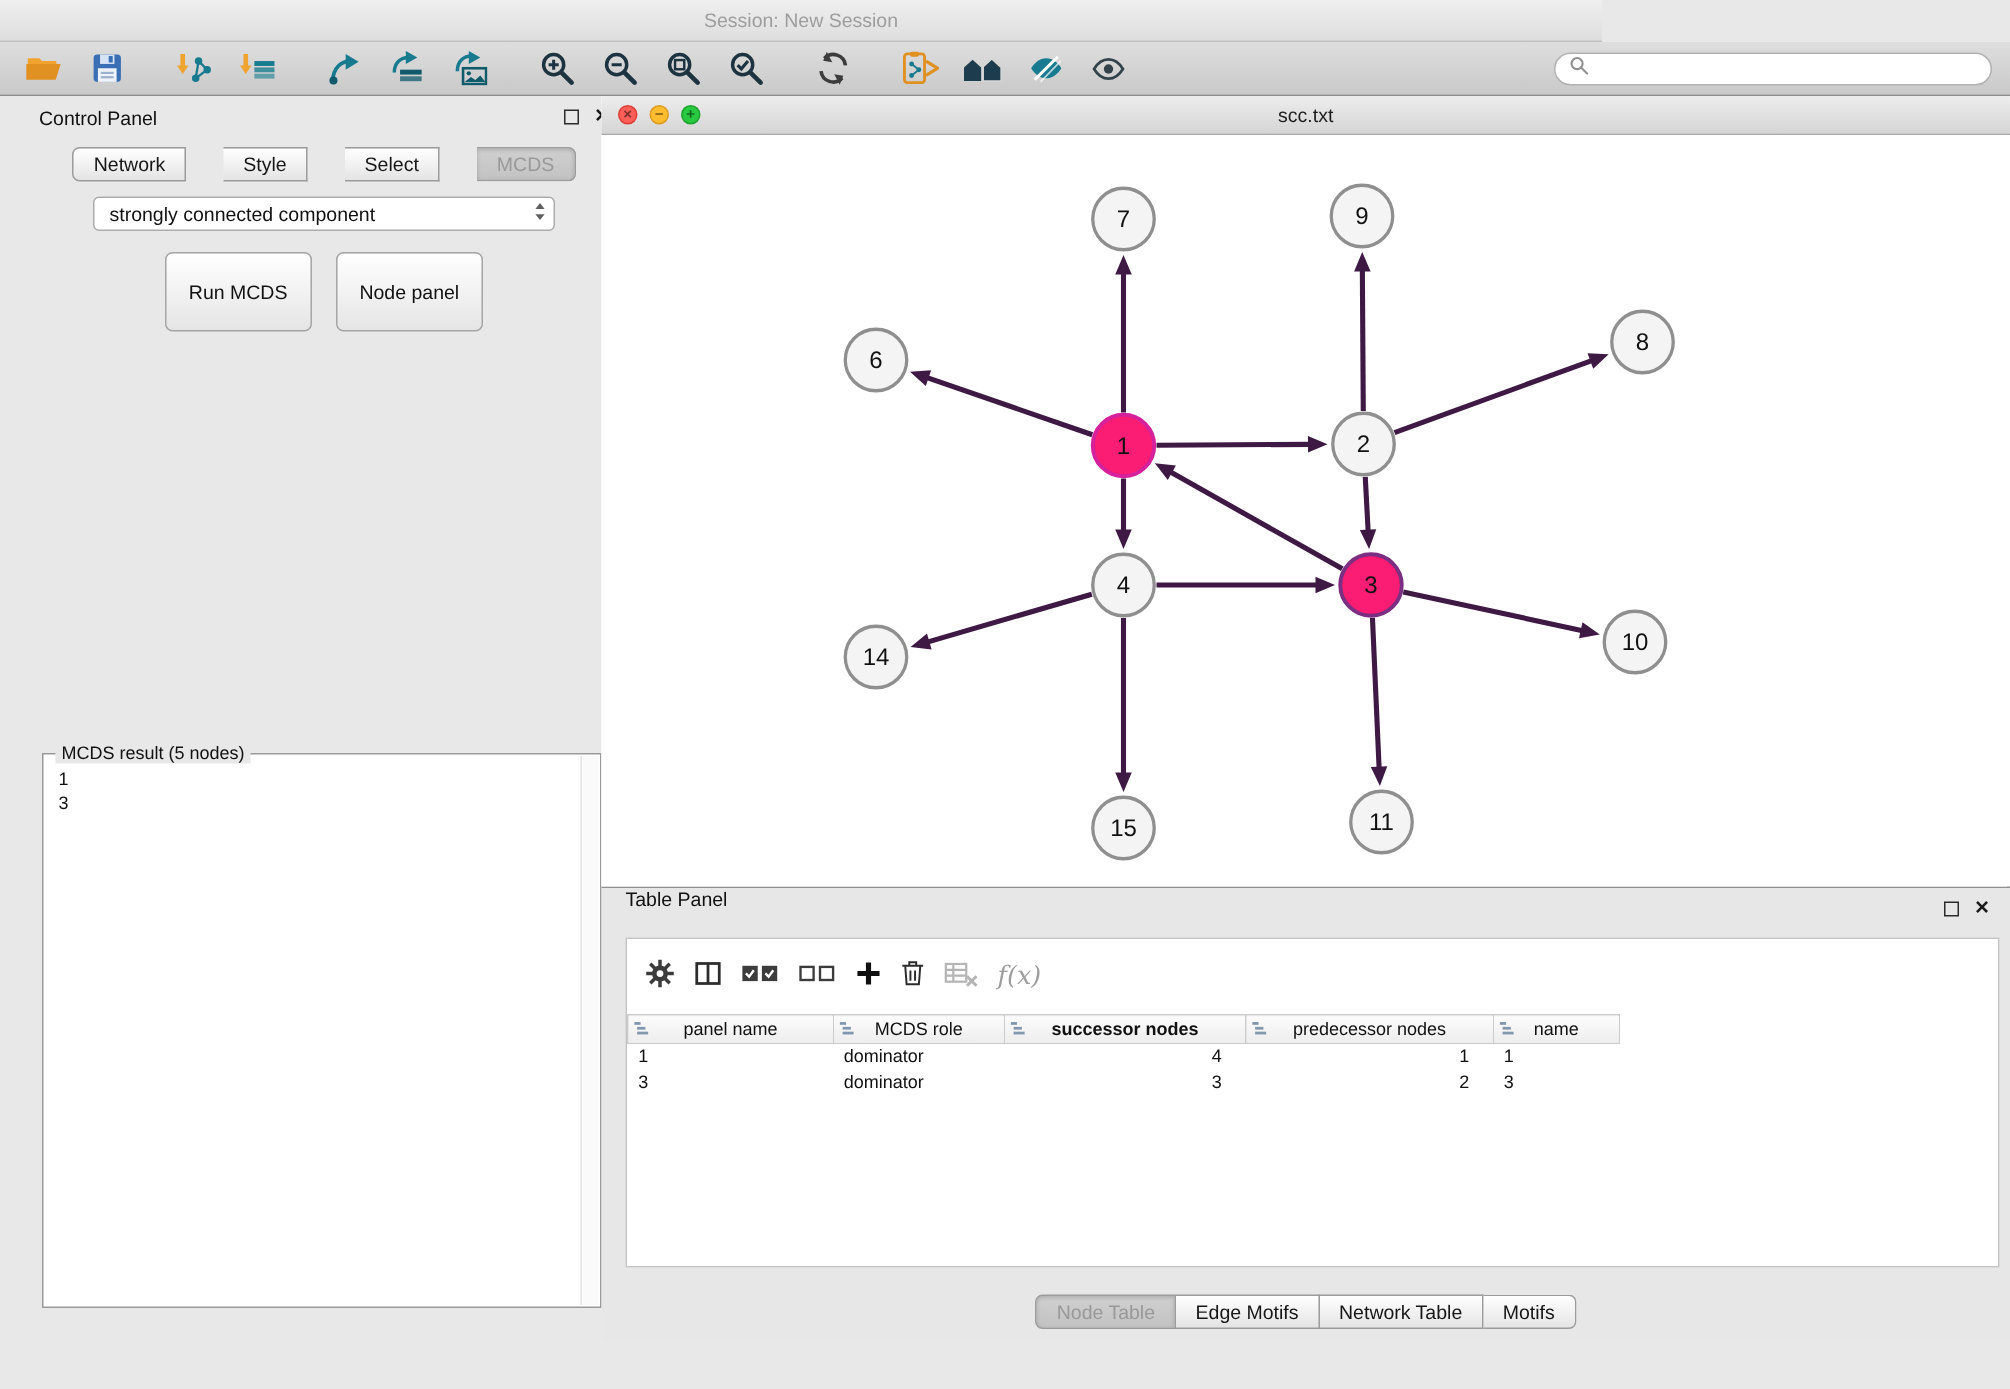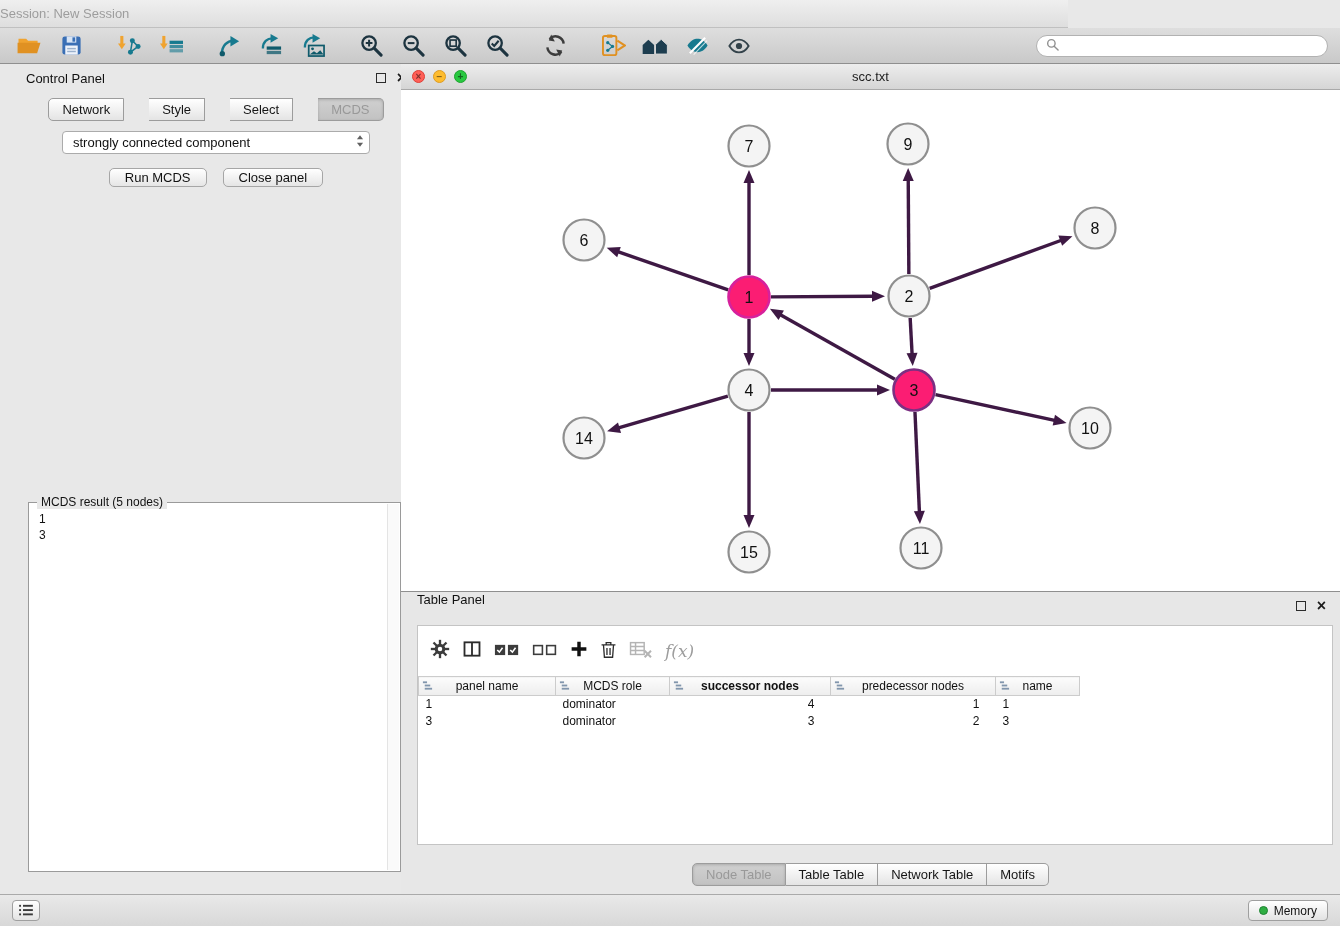--- a/index.html
+++ b/index.html
@@ -3,21 +3,21 @@
 <meta charset="utf-8">
 <style>
   * { box-sizing: border-box; margin: 0; padding: 0; }
   body { margin:0; background:#666; font-family:"Liberation Sans",sans-serif; }
   .app { position:relative; width:1340px; height:926px; background:#e8e8e8; overflow:hidden;
          font-family:"Liberation Sans",sans-serif; user-select:none; }
 
   
   .titlebar { position:absolute; left:0; top:0; width:1068px; height:28px;
     background:linear-gradient(#efefef,#dedede); border-bottom:1px solid #c0c0c0;
-    text-align:left; line-height:28px; font-size:13px; color:#9d9d9d; }
+    text-align:center; line-height:28px; font-size:13px; color:#9d9d9d; }
 
   
   .toolbar { position:absolute; left:0; top:28px; width:1340px; height:36px;
     background:linear-gradient(#dedede,#c9c9c9); border-bottom:1px solid #8f8f8f;
     display:flex; align-items:center; padding:0 12px; }
   .tb-group { display:flex; gap:8px; margin-right:24px; align-items:center; }
   .tb-btn { width:34px; height:30px; display:flex; align-items:center; justify-content:center; cursor:default; }
   .tb-btn svg { display:block; }
   .search-box { margin-left:auto; width:292px; height:22px; background:#fff; border:1px solid #b2b2b2;
     border-radius:12px; display:flex; align-items:center; padding:0 9px; gap:6px; }
@@ -38,21 +38,21 @@
   .seg:first-child { border-left:1px solid #9c9c9c; border-radius:5px 0 0 5px; }
   .seg:last-child { border-radius:0 5px 5px 0; }
   .seg.active { background:linear-gradient(#d0d0d0,#c2c2c2); color:#999; box-shadow:inset 0 1px 3px rgba(0,0,0,.18); }
 
   .cp-content { text-align:center; }
   .opt-label { margin-top:26px; font-size:13px; color:#111; }
   .cp-select { width:308px; height:23px; margin:10px auto 0; background:#fff; border:1px solid #ababab;
     border-radius:4px; display:flex; align-items:center; padding:0 5px 0 10px; font-size:13px; color:#111; }
   .cp-select .updown { margin-left:auto; }
   .cp-buttons { margin-top:14px; display:flex; justify-content:center; gap:16px; }
-  .aqua-btn { font-size:13px; color:#111; padding:1px 15px; border:1px solid #a6a6a6; border-radius:5px;
+  .aqua-btn { font-size:13px; color:#111; padding:18px 15px; border:1px solid #a6a6a6; border-radius:5px;
     background:linear-gradient(#ffffff,#e5e5e5); cursor:default; font-family:"Liberation Sans",sans-serif; }
 
   .result-box { position:absolute; left:12px; right:15px; top:438px; height:370px;
     background:#fff; border:1px solid #9a9a9a; }
   .result-legend { position:absolute; top:-8px; left:8px; background:#e8e8e8; padding:0 4px; font-size:12px; color:#111; }
   .result-lines { padding:8px 10px; font-size:12px; line-height:16px; text-align:left; color:#111; }
   .result-box::after { content:""; position:absolute; top:1px; right:1px; bottom:1px; width:11px;
     background:#fafafa; border-left:1px solid #e4e4e4; }
 
   
@@ -312,21 +312,21 @@
         <span>strongly connected component</span>
         <span class="updown">
           <svg width="8" height="14" viewBox="0 0 9 16">
               <path d="M4.5 1.5L8 6H1z" fill="#606060"></path>
               <path d="M4.5 14.5L8 10H1z" fill="#606060"></path>
             </svg>
         </span>
       </div>
       <div class="cp-buttons">
         <button class="aqua-btn">Run MCDS</button>
-        <button class="aqua-btn">Close panel</button>
+        <button class="aqua-btn">Node panel</button>
       </div>
     </div>
     <div class="result-box">
       <div class="result-legend">MCDS result (5 nodes)</div>
       <div class="result-lines" id="result-lines">
           <div>1</div>
           <div>3</div>
         </div>
     </div>
   </div>
@@ -539,40 +539,20 @@
               <td style="text-align: left; width: 114px;">dominator</td>
               <td class="num-right" style="text-align: right; width: 161px;">3</td>
               <td class="num-right" style="text-align: right; width: 165px;">2</td>
               <td style="text-align: left; width: 84px;">3</td>
             </tr>
           </tbody>
       </table>
     </div>
     <div class="seg-row tp-tabs" id="tp-tabs">
         <div class="seg active">Node Table</div>
-        <div class="seg">Table Table</div>
+        <div class="seg">Edge Motifs</div>
         <div class="seg">Network Table</div>
         <div class="seg">Motifs</div>
       </div>
   </div>
 
-  <div class="statusbar">
-    <div class="sb-btn">
-      <span>
-        <svg width="16" height="12" viewBox="0 0 18 14">
-            <g fill="#3a3a3a">
-              <rect x="1" y="1" width="2.2" height="2.2"></rect>
-              <rect x="5.5" y="1" width="11.5" height="2.2"></rect>
-              <rect x="1" y="6" width="2.2" height="2.2"></rect>
-              <rect x="5.5" y="6" width="11.5" height="2.2"></rect>
-              <rect x="1" y="11" width="2.2" height="2.2"></rect>
-              <rect x="5.5" y="11" width="11.5" height="2.2"></rect>
-            </g>
-          </svg>
-      </span>
-    </div>
-    <div class="memory-btn">
-      <span class="green-dot"></span>
-      <span>Memory</span>
-    </div>
-  </div>
 
 </div>
 
 </body></html>

